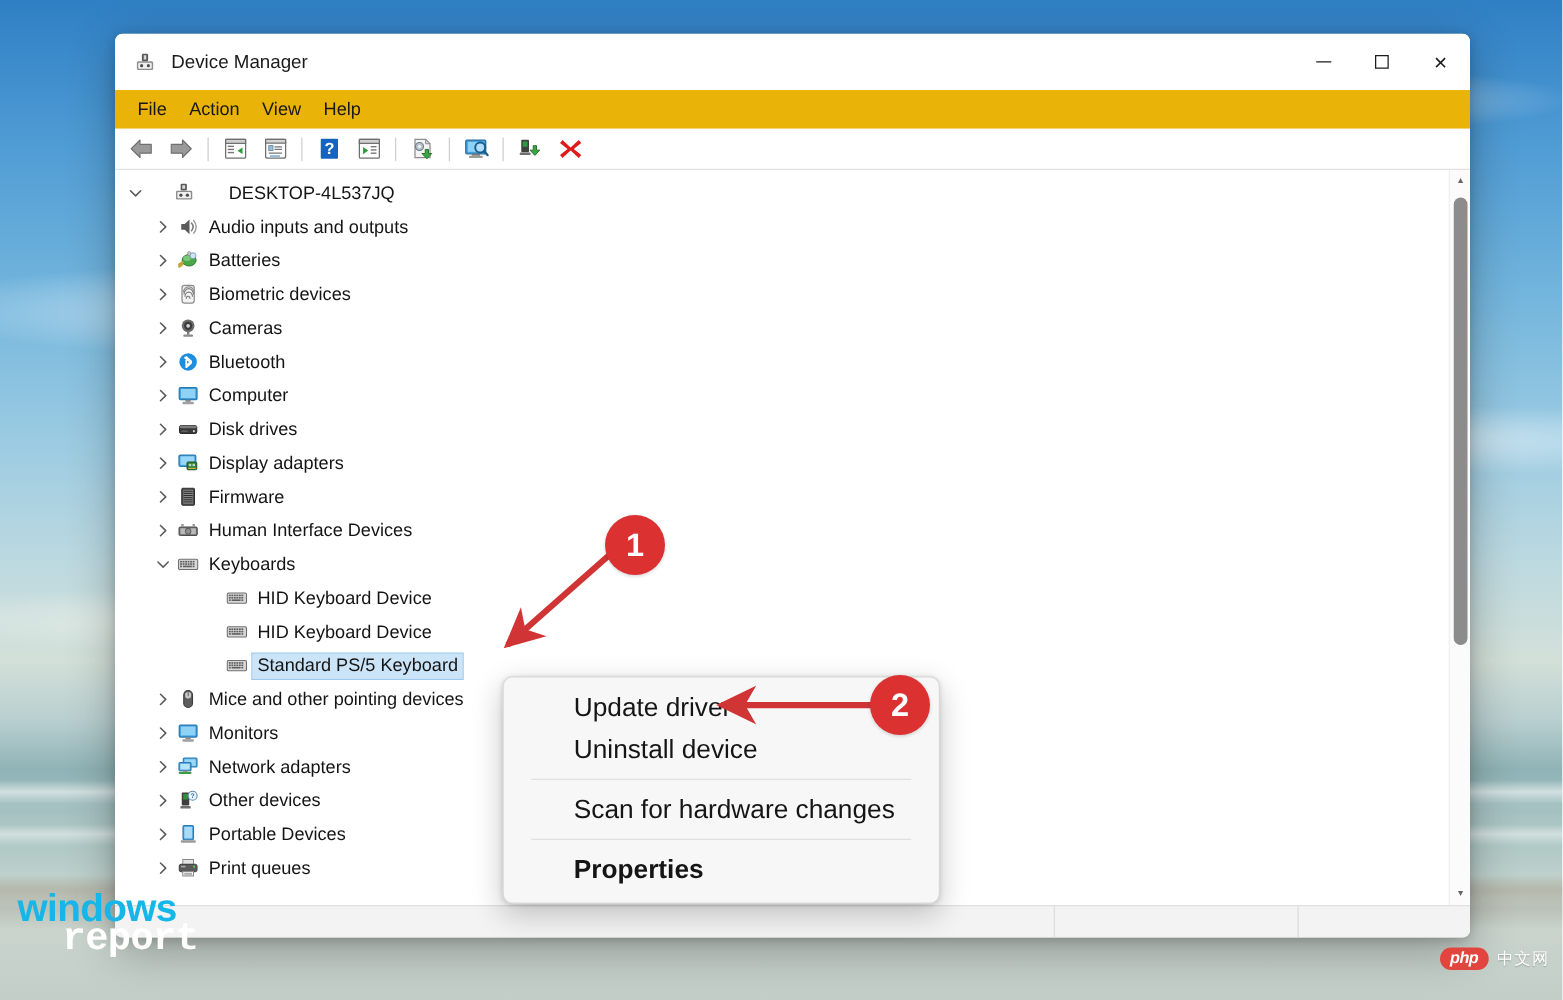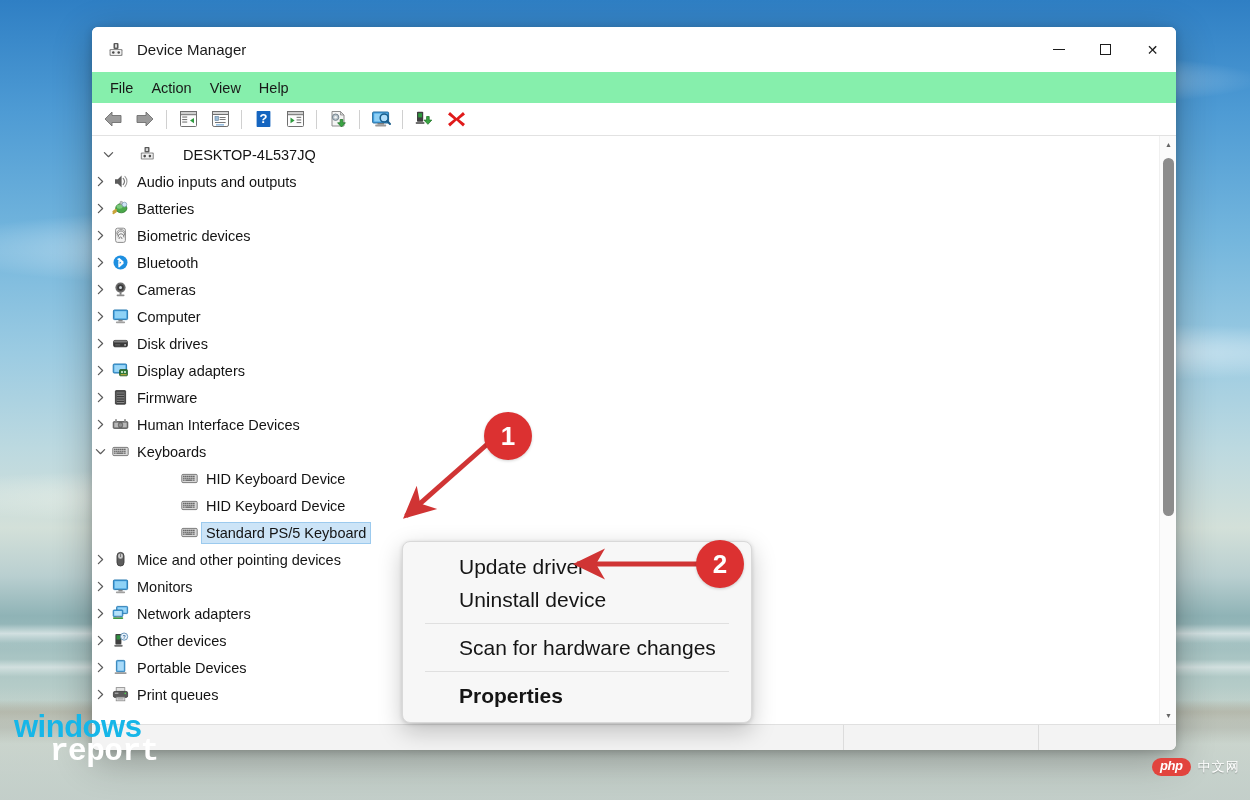--- a/index.html
+++ b/index.html
@@ -119,21 +119,21 @@
   }
   .wc .glyph { font-size: 14px; color: #1c1c1c; line-height: 1; }
   .wc .min-bar { width: 12px; height: 1px; background: #1c1c1c; }
   .wc .max-box { width: 11px; height: 11px; border: 1.3px solid #1c1c1c; }
 
   
   .menubar {
     height: 31px; flex: 0 0 31px;
     display: flex; align-items: center;
     padding-left: 9px;
-    background: #86efac;
+    background: #eab308;
   }
   .menubar .mi {
     font-size: 14.5px; color: #181818;
     padding: 3px 9px; border-radius: 3px; cursor: default;
   }
 
   
   .toolbar {
     height: 33px; flex: 0 0 33px;
     display: flex; align-items: center;
@@ -172,21 +172,21 @@
   .node .chev svg { display:block; }
   .node .nicon {
     width: 22px; flex: 0 0 22px;
     display: flex; align-items: center; justify-content: center;
     margin-right: 6px;
   }
   .node .nlabel {
     font-size: 14.5px; color: #141414; white-space: nowrap;
   }
   .node.lvl0 { padding-left: 8px; gap: 19px; }
-  .node.lvl1 { }
+  .node.lvl1 { padding-left: 30px; }
   .node.lvl2 { padding-left: 69px; }
   .node.selected .nlabel {
     background: #cce4f7; padding: 2px 4px; margin: -2px -4px;
     outline: 1px solid #9ccaee;
   }
 
   
   .vscroll {
     width: 17px; flex: 0 0 17px;
     background: #fbfbfb;
@@ -470,42 +470,42 @@
             <span class="nlabel">Biometric devices</span>
           </div>
           <div class="node lvl1">
             <span class="chev">
               <svg width="9" height="11" viewBox="0 0 9 11">
                 <path d="M2.4 1.4 L6.6 5.5 L2.4 9.6" fill="none" stroke="#5b5b5b" stroke-width="1.25" stroke-linecap="round" stroke-linejoin="round"></path>
               </svg>
             </span>
             <span class="nicon">
               <svg width="17" height="17" viewBox="0 0 17 17">
-                <circle cx="8.5" cy="8.5" r="7" fill="#1e8fe0"></circle>
-                <path d="M7 4.6 L11 8.1 L7 11.6 M7 4.6 V12.8 L11 9.3 L6 5.2" fill="none" stroke="#ffffff" stroke-width="1.35" stroke-linejoin="round" stroke-linecap="round"></path>
-              </svg>
-            </span>
-            <span class="nlabel">Bluetooth</span>
-          </div>
-          <div class="node lvl1">
-            <span class="chev">
-              <svg width="9" height="11" viewBox="0 0 9 11">
-                <path d="M2.4 1.4 L6.6 5.5 L2.4 9.6" fill="none" stroke="#5b5b5b" stroke-width="1.25" stroke-linecap="round" stroke-linejoin="round"></path>
-              </svg>
-            </span>
-            <span class="nicon">
-              <svg width="17" height="17" viewBox="0 0 17 17">
                 <circle cx="8.5" cy="6.6" r="5.1" fill="#6a6a6a"></circle>
                 <circle cx="8.5" cy="6.6" r="3.3" fill="#3b3b3b"></circle>
                 <circle cx="8.5" cy="6.6" r="1.5" fill="#cfd6db"></circle>
                 <rect x="7.6" y="11.2" width="1.9" height="2.6" fill="#7b7b7b"></rect>
                 <rect x="4.6" y="13.6" width="7.9" height="1.7" rx="0.8" fill="#8b8b8b"></rect>
               </svg>
             </span>
             <span class="nlabel">Cameras</span>
+          </div>
+          <div class="node lvl1">
+            <span class="chev">
+              <svg width="9" height="11" viewBox="0 0 9 11">
+                <path d="M2.4 1.4 L6.6 5.5 L2.4 9.6" fill="none" stroke="#5b5b5b" stroke-width="1.25" stroke-linecap="round" stroke-linejoin="round"></path>
+              </svg>
+            </span>
+            <span class="nicon">
+              <svg width="17" height="17" viewBox="0 0 17 17">
+                <circle cx="8.5" cy="8.5" r="7" fill="#1e8fe0"></circle>
+                <path d="M7 4.6 L11 8.1 L7 11.6 M7 4.6 V12.8 L11 9.3 L6 5.2" fill="none" stroke="#ffffff" stroke-width="1.35" stroke-linejoin="round" stroke-linecap="round"></path>
+              </svg>
+            </span>
+            <span class="nlabel">Bluetooth</span>
           </div>
           <div class="node lvl1">
             <span class="chev">
               <svg width="9" height="11" viewBox="0 0 9 11">
                 <path d="M2.4 1.4 L6.6 5.5 L2.4 9.6" fill="none" stroke="#5b5b5b" stroke-width="1.25" stroke-linecap="round" stroke-linejoin="round"></path>
               </svg>
             </span>
             <span class="nicon">
               <svg width="17" height="17" viewBox="0 0 17 17">
                 <rect x="1.4" y="2" width="14.2" height="9.6" rx="1" fill="#3f9fe0" stroke="#2b7bb0" stroke-width="1"></rect>

